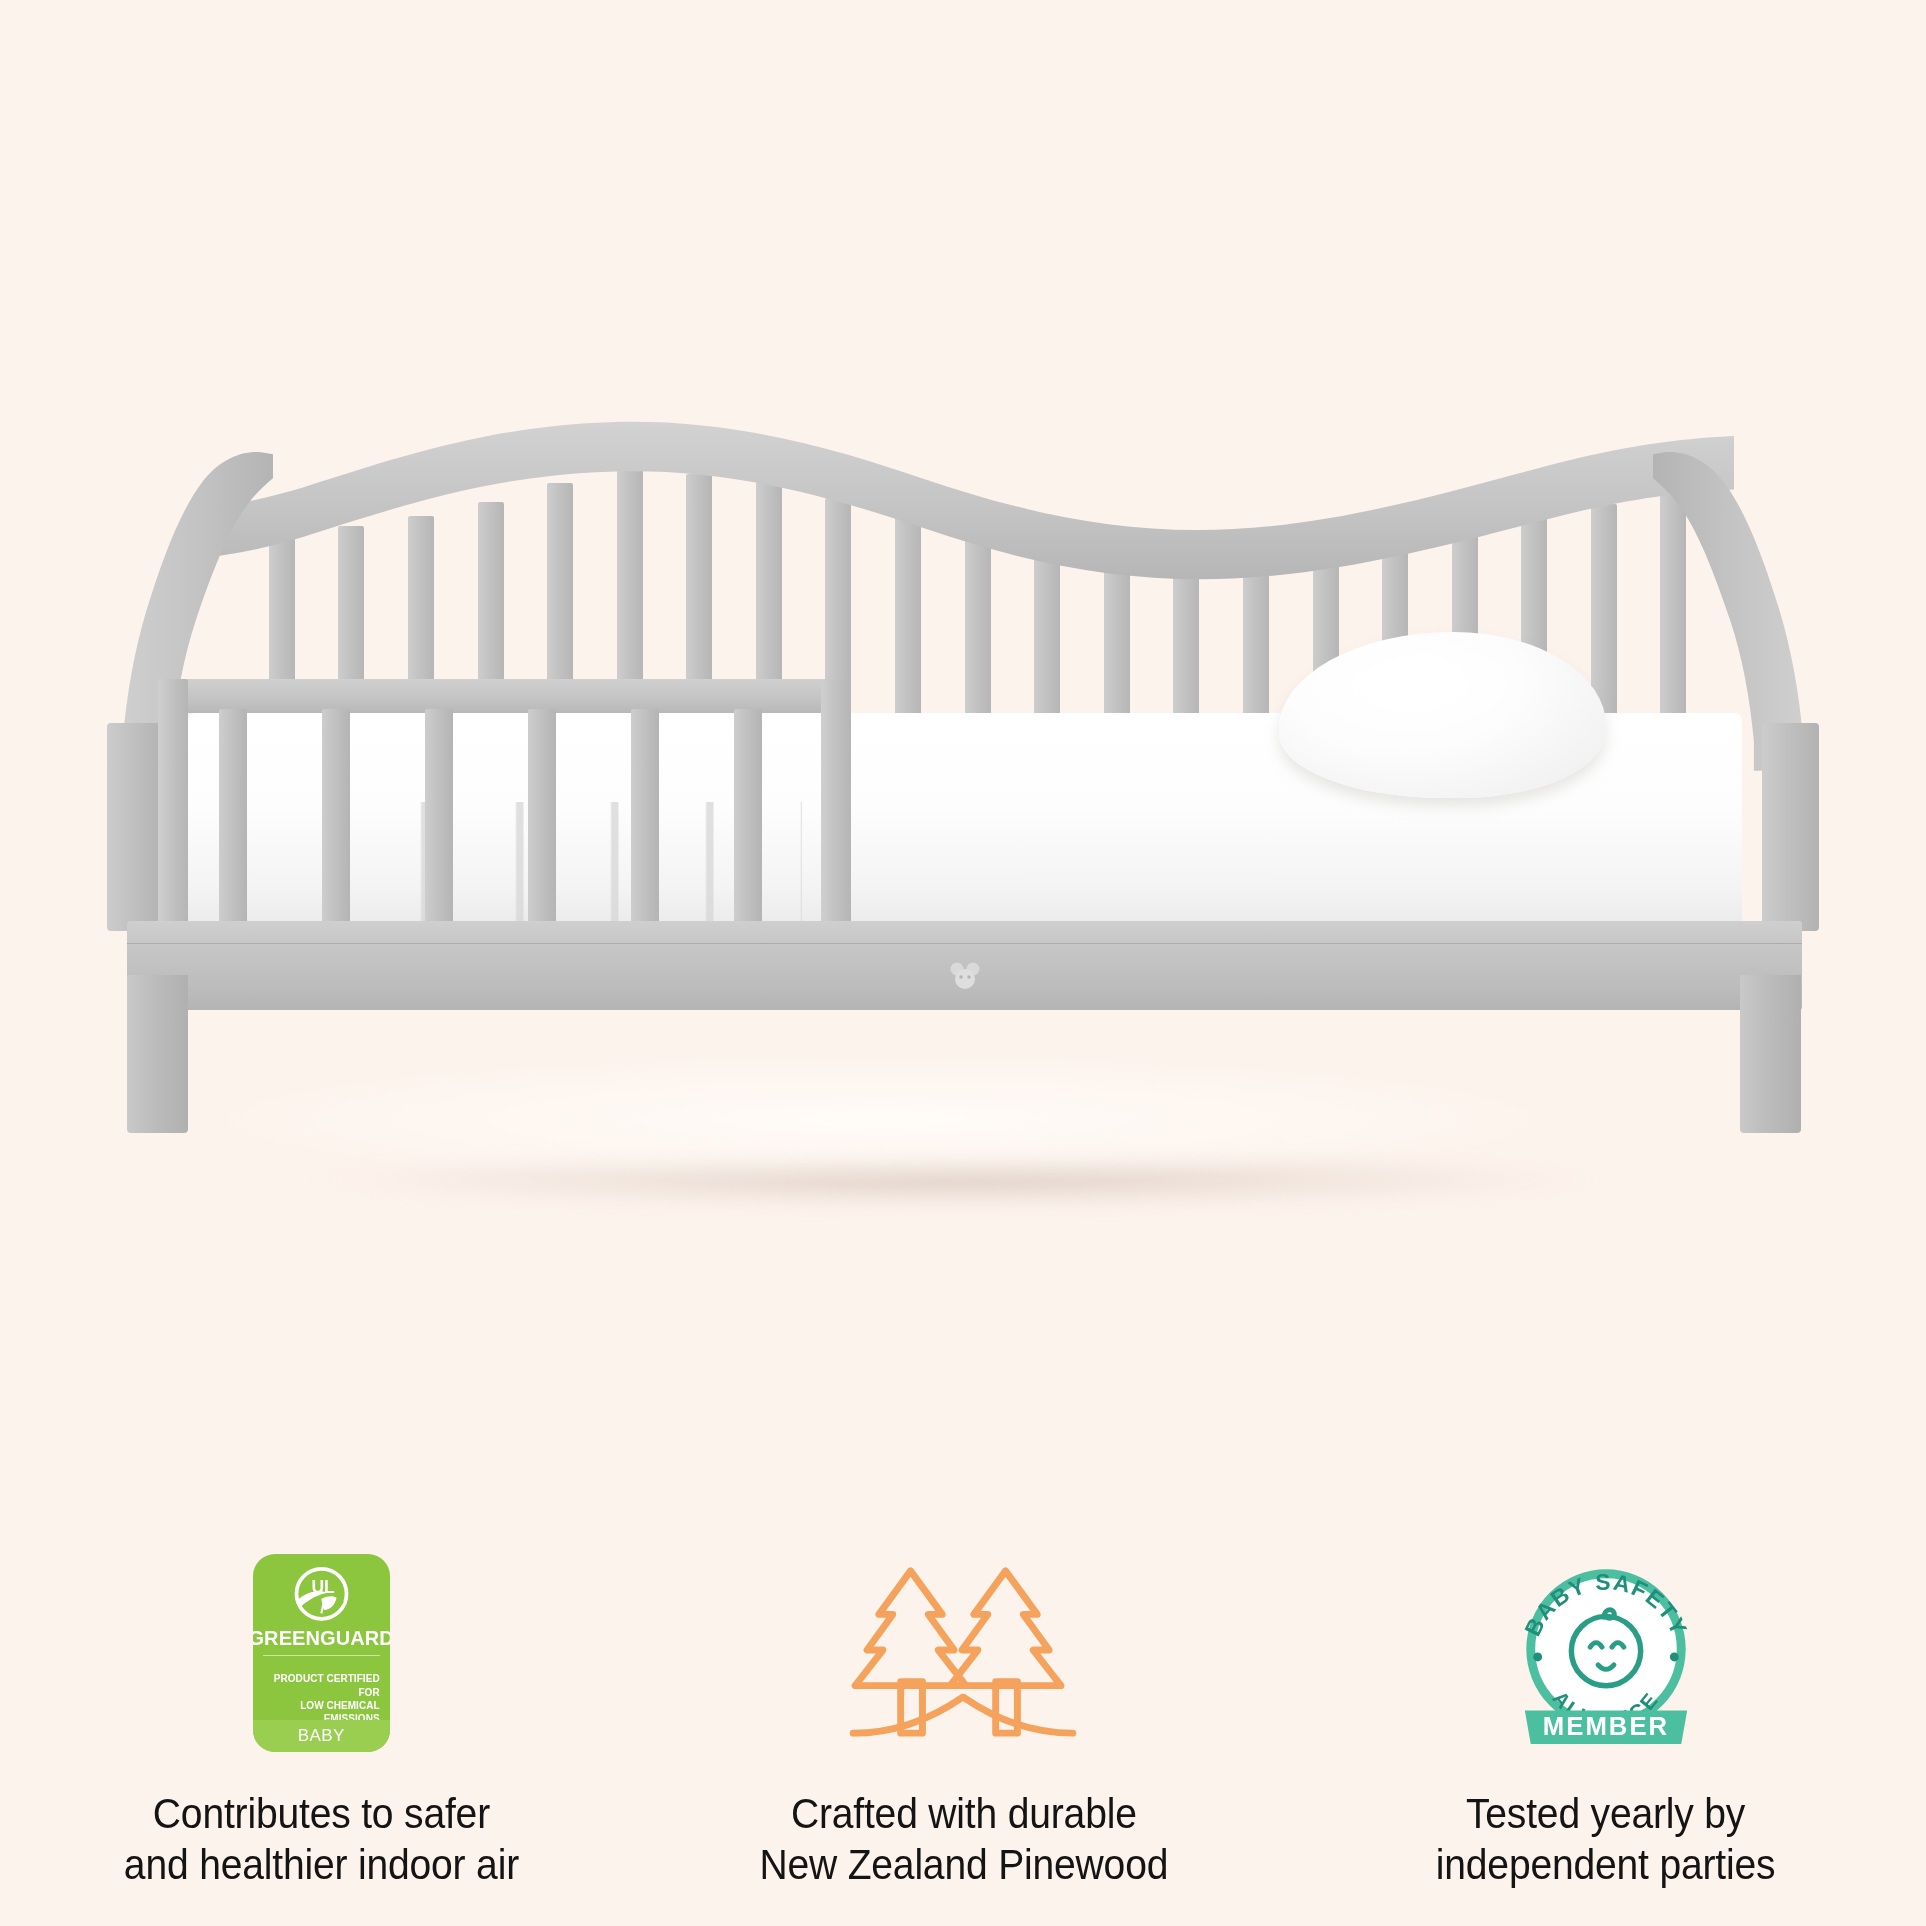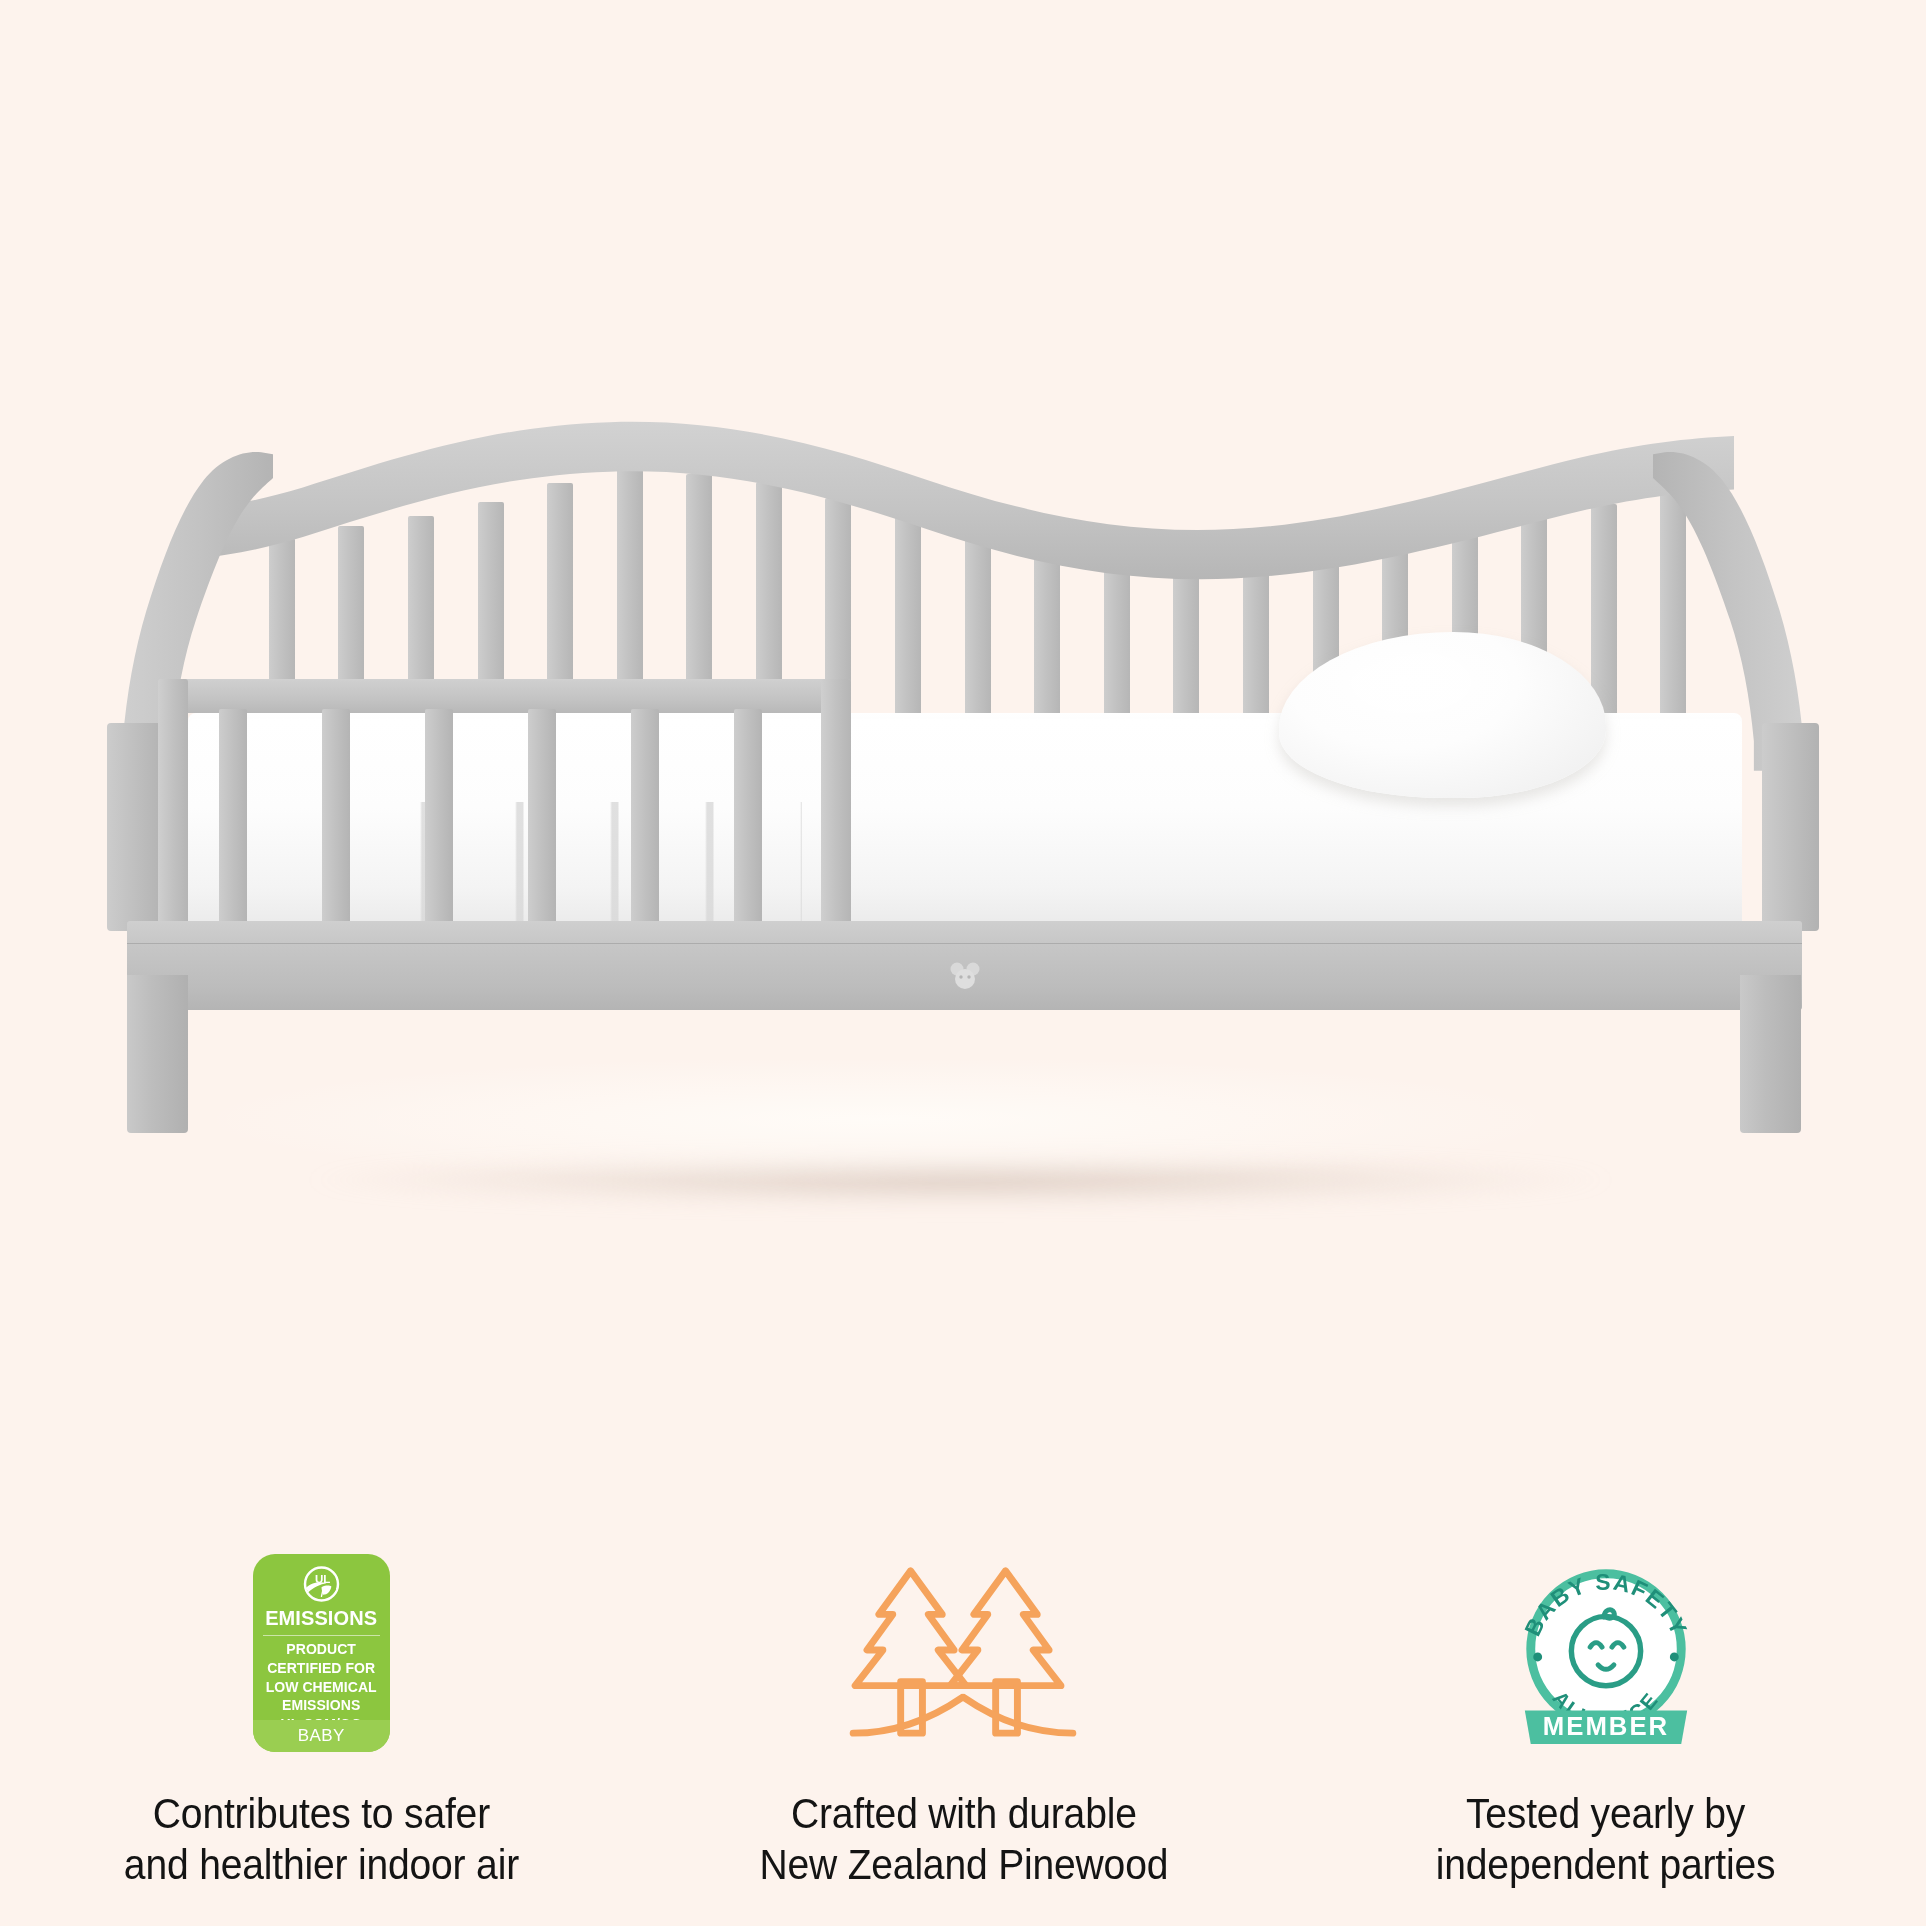--- a/index.html
+++ b/index.html
@@ -169,22 +169,22 @@
     overflow:hidden;position:relative;
     font-family:"Liberation Sans", sans-serif;
   }
   .gg-mark{margin-top:11px;}
   .gg-name{
     color:#fff;font-weight:700;font-size:20px;letter-spacing:0.1px;
     margin-top:4px;transform:scaleX(1.0);
   }
   .gg-rule{width:117px;height:1px;background:rgba(255,255,255,.55);margin-top:5px;}
   .gg-lines{
-    color:#fff;font-size:14px;line-height:1.33;text-align:center;
-    width:117px;margin-top:5px;font-weight:600;letter-spacing:0.05px;
+    color:#fff;font-size:10px;line-height:1.33;text-align:right;
+    width:117px;margin-top:17px;font-weight:600;letter-spacing:0.05px;
   }
   .gg-gold-wrap{
     position:absolute;bottom:0;left:0;width:100%;height:32px;
     background:#9ace51;display:flex;align-items:center;justify-content:center;
   }
   .gg-gold{color:#fff;font-size:17px;font-weight:400;letter-spacing:0.4px;}
 
   
   .bsa{width:198px;height:198px;position:relative;}
 </style>
@@ -297,21 +297,21 @@
         <div class="gg">
           <svg class="gg-mark" width="91" height="91" viewBox="0 0 92 92">
             <circle cx="46" cy="46" r="40" fill="none" stroke="#ffffff" stroke-width="6"></circle>
             <path d="M10,58 A40,40 0 0,0 82,58 Z" fill="#8cc63f"></path>
             <path d="M8,56 C24,40 44,40 58,44 C44,46 26,54 14,66 Z" fill="#ffffff"></path>
             <text x="30" y="44" font-family="Liberation Sans, sans-serif" font-size="28" font-weight="700" fill="#ffffff">U</text>
             <text x="50" y="44" font-family="Liberation Sans, sans-serif" font-size="28" font-weight="700" fill="#ffffff">L</text>
             <path d="M46,54 C58,48 66,50 70,52 C68,64 60,72 50,72 C48,66 46,60 46,54 Z" fill="#ffffff"></path>
             <path d="M46,76 L50,58" stroke="#ffffff" stroke-width="3.4" stroke-linecap="round"></path>
           </svg>
-          <div class="gg-name">EMISSIONS</div>
+          <div class="gg-name">GREENGUARD</div>
           <div class="gg-rule"></div>
           <div class="gg-lines">
             <div>PRODUCT CERTIFIED FOR</div>
             <div>LOW CHEMICAL EMISSIONS</div>
             <div>UL.COM/GG</div>
             <div>UL 2819</div>
           </div>
           <div class="gg-gold-wrap">
             <span class="gg-gold">BABY</span>
           </div>

